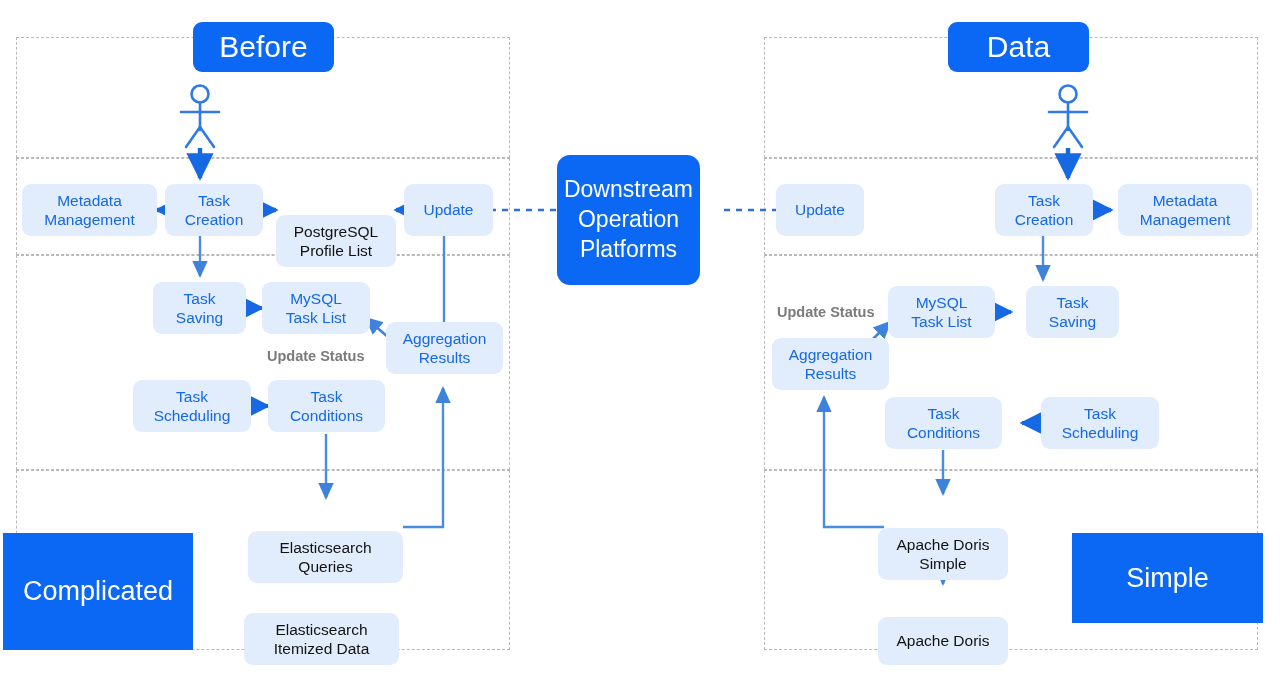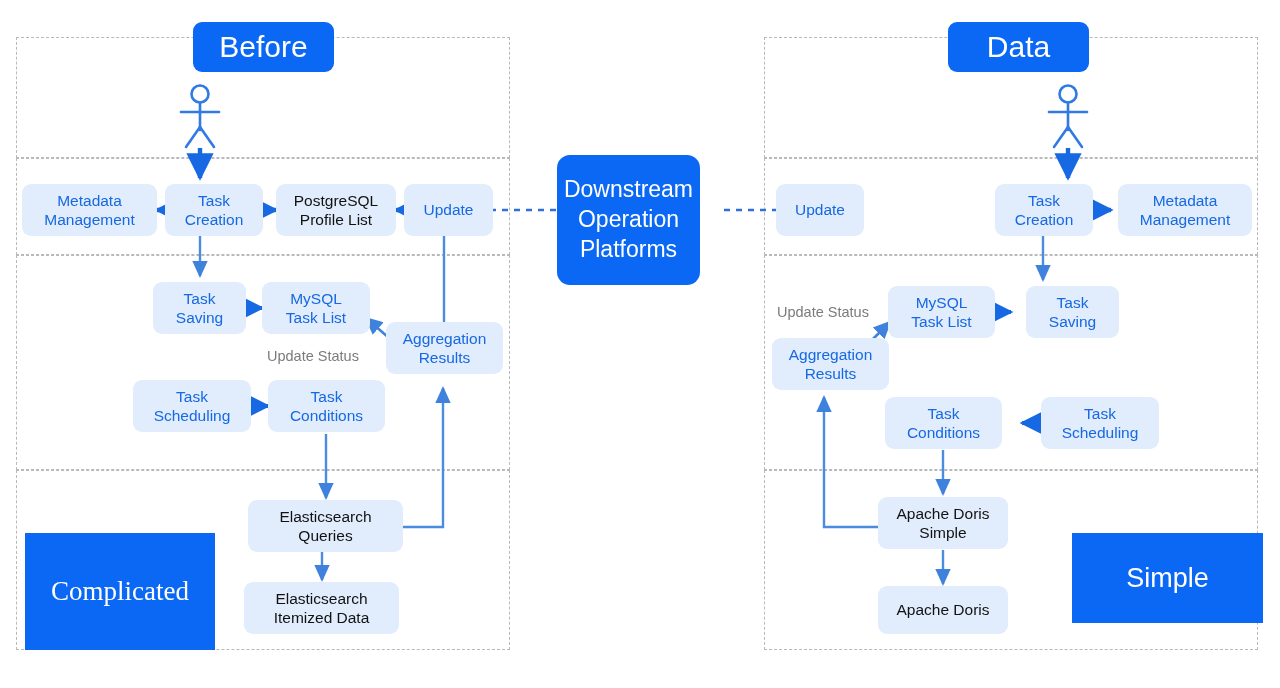--- a/index.html
+++ b/index.html
@@ -3,28 +3,28 @@
 <meta charset="utf-8">
 <style>
   html,body{margin:0;padding:0;background:#ffffff;}
   body{width:1280px;height:688px;position:relative;overflow:hidden;
        font-family:"Liberation Sans","DejaVu Sans",sans-serif;}
   #stage{position:absolute;left:0;top:0;width:1280px;height:688px;}
   svg#wires{position:absolute;left:0;top:0;width:1280px;height:688px;pointer-events:none;}
   .node{position:absolute;background:#e1edfc;border-radius:9px;
         display:flex;align-items:center;justify-content:center;text-align:center;
         font-size:15.5px;line-height:1.25;color:#1668e3;box-sizing:border-box;padding:4px 6px;}
-  .node.dark{color:#121212;}
+  .node.dark{color:#121212;margin-top:31px;}
   .banner{position:absolute;background:#0a68f5;color:#ffffff;
           display:flex;align-items:center;justify-content:center;text-align:center;}
   .banner.rounded{border-radius:9px;text-align:center;}
   .banner.title{font-size:30px;}
   .banner.center{font-size:23px;line-height:1.3;border-radius:13px;}
   .banner.verdict{font-size:27px;border-radius:0;}
-  .sublabel{position:absolute;color:#7b7b7b;font-size:14.5px;white-space:nowrap;}
+  .sublabel{position:absolute;color:#7b7b7b;font-size:14.5px;white-space:nowrap;font-weight:bold;}
   .zone{position:absolute;border:1.4px dashed #b9b9b9;box-sizing:border-box;background:transparent;}
 </style>
 </head>
 <body>
 
 <div id="stage">
 
   <div class="zone" style="left:16px;top:37px;width:494px;height:121px;"></div>
   <div class="zone" style="left:16px;top:158px;width:494px;height:97px;"></div>
   <div class="zone" style="left:16px;top:255px;width:494px;height:215px;"></div>
@@ -157,21 +157,21 @@
     </span>
   </div>
   <div class="node dark" style="left:244px;top:582px;width:155px;height:52px;">
     <span>
       <span>Elasticsearch</span><br><span>Itemized Data</span>
     </span>
   </div>
 
   <div class="sublabel" style="left:267px;top:348px;">Update Status</div>
 
-  <div class="banner verdict" style="left:25px;top:533px;width:190px;height:117px;font-family:Liberation Serif, serif;">Complicated</div>
+  <div class="banner verdict" style="left:3px;top:533px;width:190px;height:117px;">Complicated</div>
 
   <div class="banner center" style="left:557px;top:155px;width:143px;height:130px;">
     <span>
       <span>Downstream</span><br>
       <span>Operation</span><br>
       <span>Platforms</span>
     </span>
   </div>
 
   <div class="banner rounded title" style="left:948px;top:22px;width:141px;height:50px;">Data</div>

